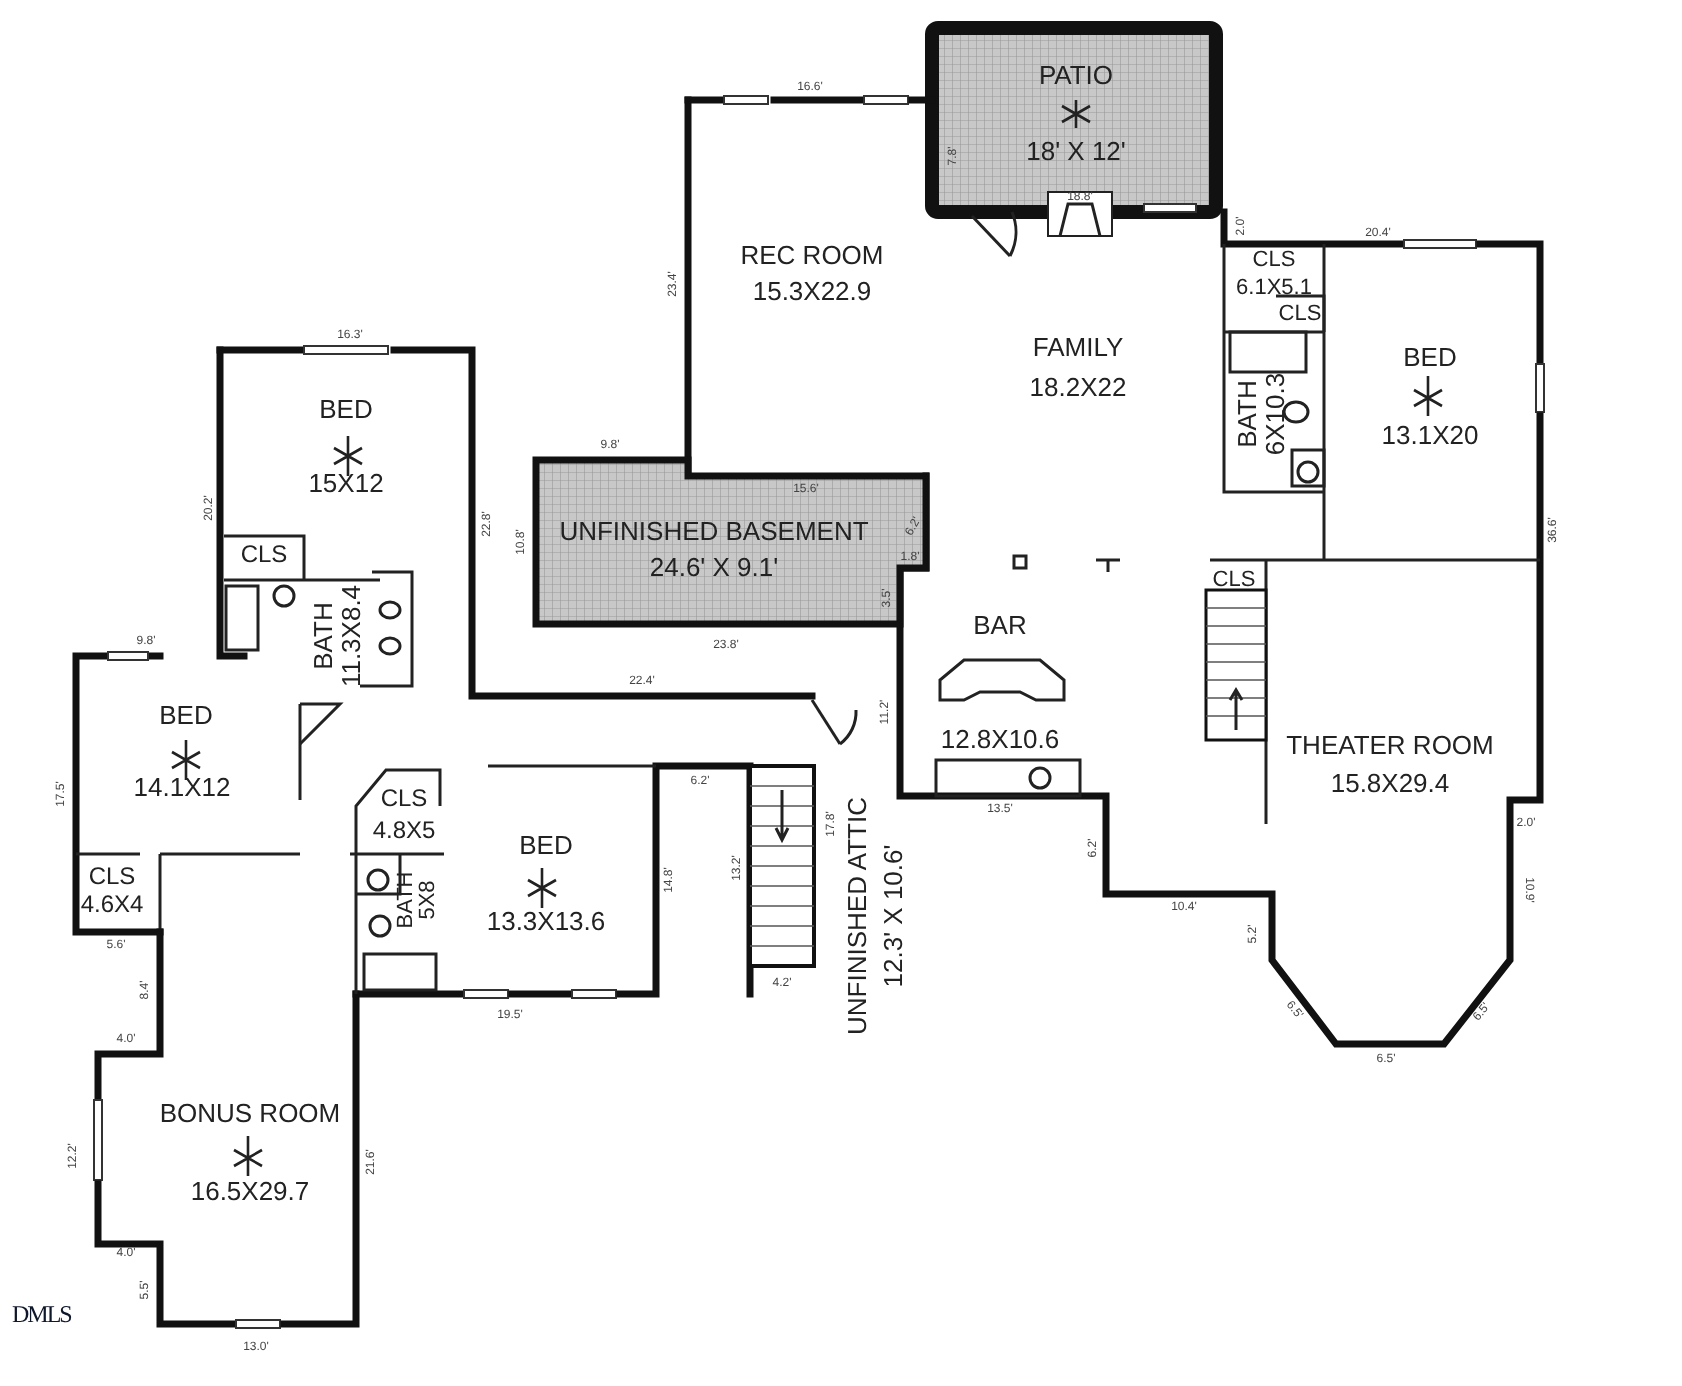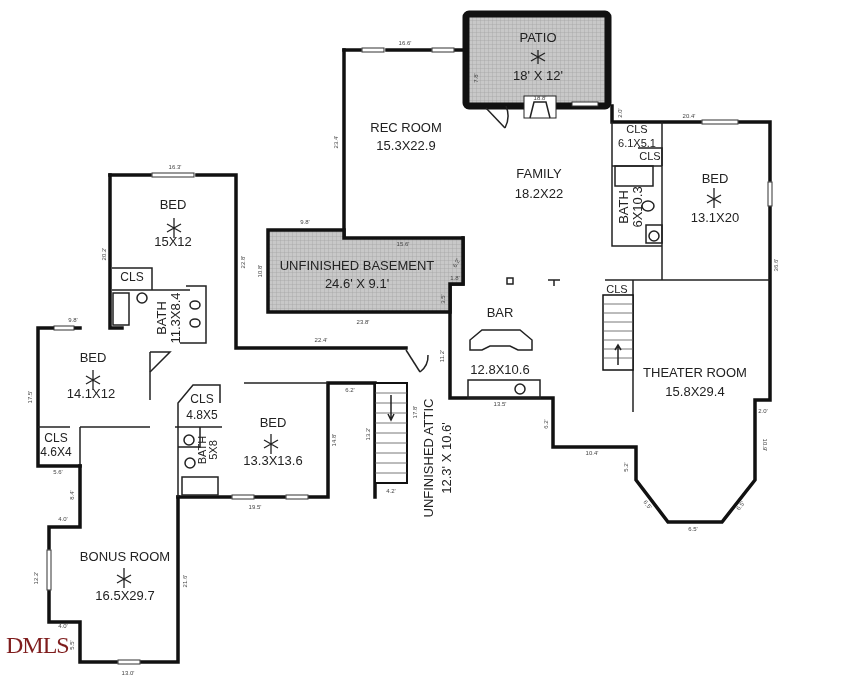--- a/index.html
+++ b/index.html
@@ -4,22 +4,22 @@
 <style>
   html, body { margin: 0; padding: 0; background: #ffffff; }
   body { width: 841px; height: 693px; position: relative; overflow: hidden;
          font-family: "Liberation Sans", sans-serif; color: #222; }
   svg#plan { position: absolute; left: 0; top: 0; }
   .room-label { font-family: "Liberation Sans", sans-serif; font-size: 13px; fill: #222; text-anchor: middle; }
   .dim { font-family: "Liberation Sans", sans-serif; font-size: 6px; fill: #444; text-anchor: middle; }
   .wall { stroke: #111; stroke-width: 3.5; fill: none; stroke-linecap: square; }
   .thin { stroke: #222; stroke-width: 1.5; fill: none; }
   .win { stroke: #333; stroke-width: 1; fill: #fff; }
-  .logo { position: absolute; left: 6px; top: 632px; font-family: "Liberation Serif", serif;
-          font-size: 24px; color: #7f1d1d; letter-spacing: -1px; }
+  .logo { position: absolute; left: 6px; top: 650px; font-family: "Liberation Serif", serif;
+          font-size: 12px; color: #0f172a; letter-spacing: -1px; }
 </style>
 </head>
 <body>
 
 <svg id="plan" width="841" height="693" viewBox="0 0 841 693">
   <defs>
     <pattern id="grid" width="4" height="4" patternUnits="userSpaceOnUse">
       <rect width="4" height="4" fill="#c8c8c8"></rect>
       <path d="M4 0 L0 0 0 4" fill="none" stroke="#9a9a9a" stroke-width="0.6"></path>
     </pattern>

